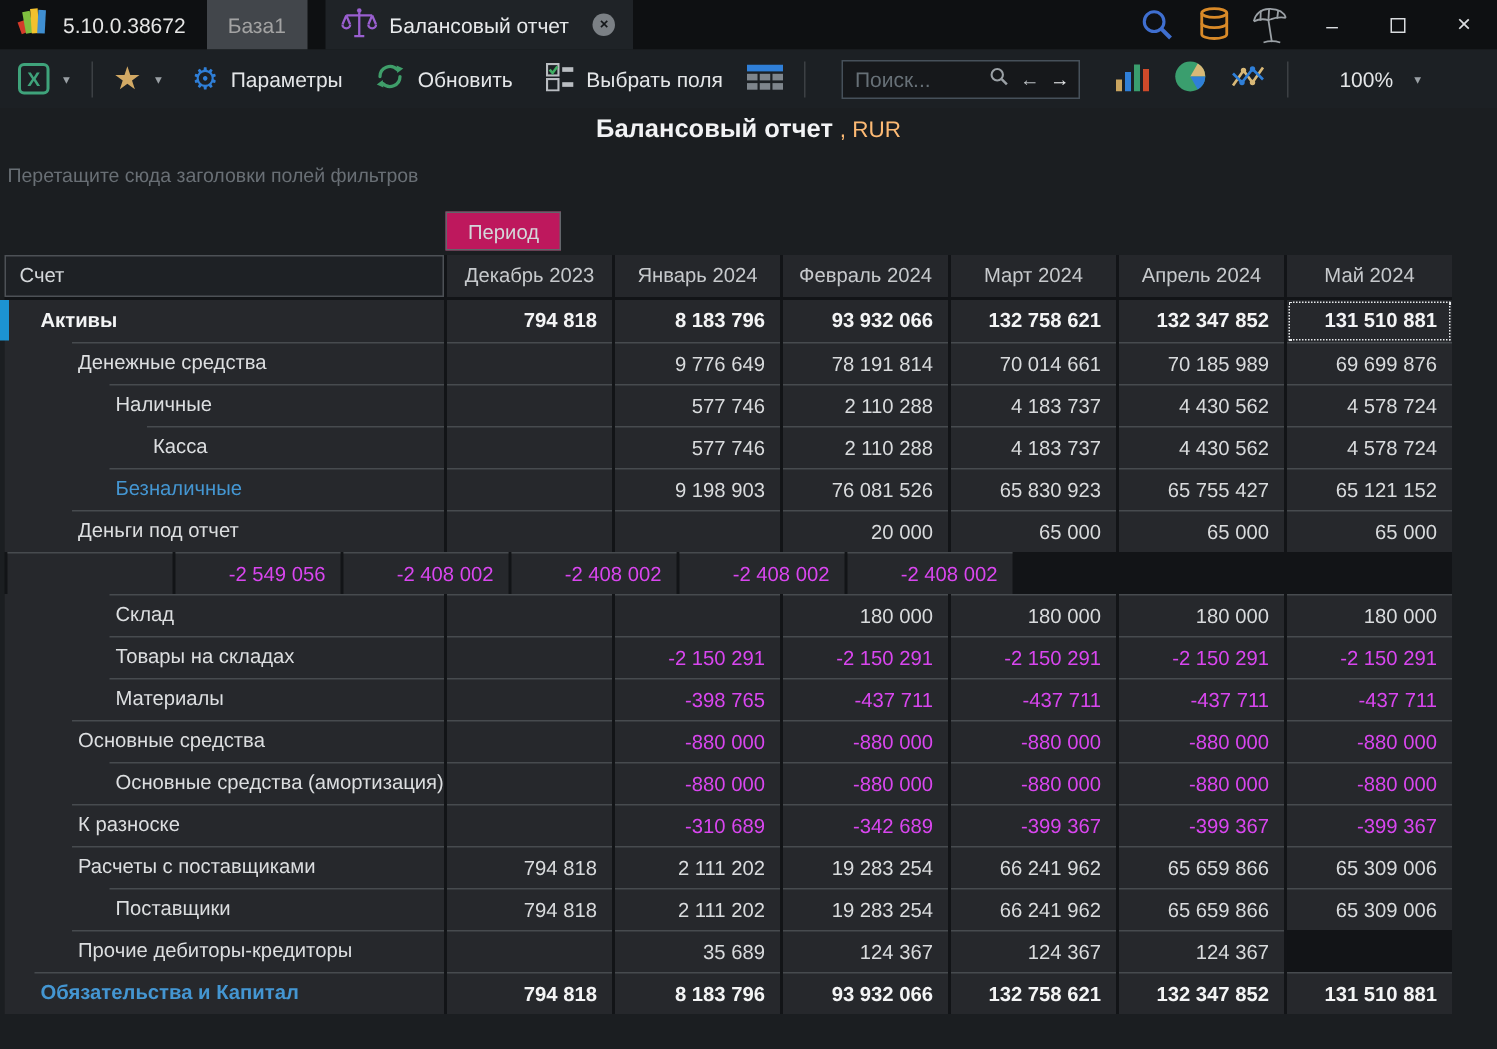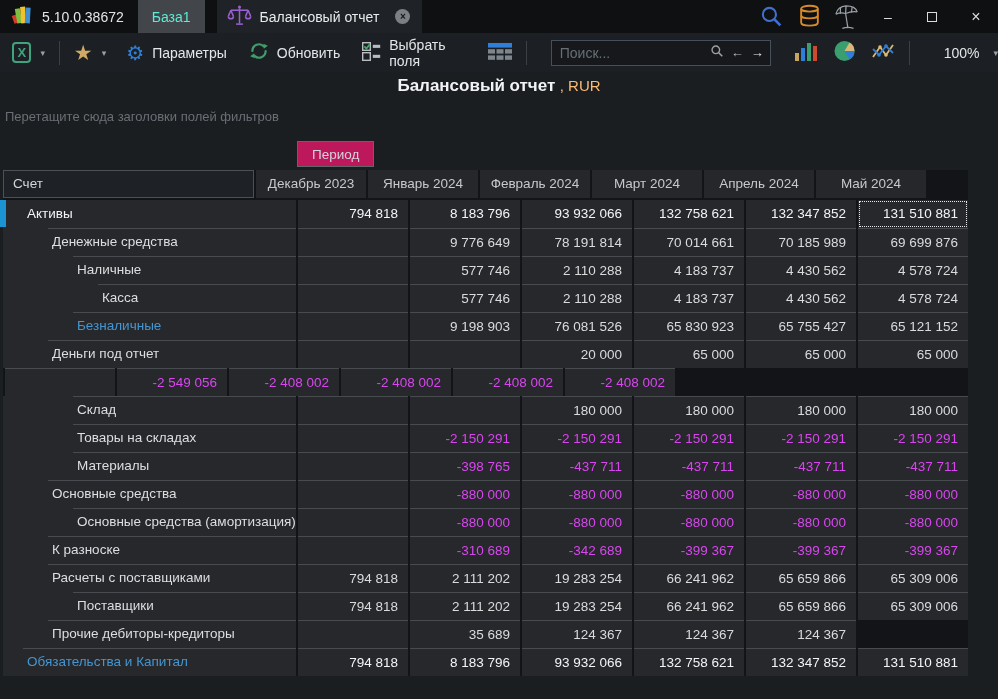--- a/index.html
+++ b/index.html
@@ -8,21 +8,21 @@
     position:relative; width:998px; height:699px; overflow:hidden;
     background:#1b1e21; font-family:"Liberation Sans", sans-serif;
     color:#dcdee0; -webkit-font-smoothing:antialiased;
   }
   
   .titlebar{ position:absolute; top:0; left:0; width:998px; height:33px;
     background:#0e1012; display:flex; align-items:center; }
   .app-logo{ margin-left:11px; }
   .version{ margin-left:9px; font-size:14px; color:#e5e5e5; }
   .base-tab{ margin-left:14px; height:33px; padding:0 14px; background:#42464b;
-    display:flex; align-items:center; font-size:14px; color:#5eead4; }
+    display:flex; align-items:center; font-size:14px; color:#a3a3a3; }
   .doc-tab{ margin-left:12px; height:33px; padding:0 12px 0 10px; background:#1f2327;
     display:flex; align-items:center; gap:8px; font-size:14px; color:#e8eaec; }
   .tab-close{ width:15px; height:15px; border-radius:50%; background:#7b8085;
     color:#14171a; font-size:10px; font-weight:bold; display:flex; align-items:center;
     justify-content:center; margin-left:8px; }
   .tb-spacer{ flex:1; }
   .tb-icon{ display:flex; align-items:center; justify-content:center; width:38px; height:33px; }
   .win-btn{ width:44px; height:33px; display:flex; align-items:center; justify-content:center;
     color:#d9dcdf; font-size:14px; }
   .max-glyph{ width:10px; height:10px; border:1.4px solid #d9dcdf; display:inline-block; }
@@ -30,53 +30,53 @@
   .toolbar{ position:absolute; top:33px; left:0; width:998px; height:39px;
     background:#1c2024; display:flex; align-items:center; font-size:14px; }
   .excel-ic{ margin-left:12px; width:21px; height:21px; border:2px solid #3fa37b; border-radius:4px;
     color:#3fa37b; font-weight:bold; font-size:13px; display:flex; align-items:center; justify-content:center; }
   .caret{ color:#9aa0a5; font-size:9px; margin-left:9px; }
   .vsep{ width:1px; height:24px; background:#3c4044; margin:0 14px; }
   .star{ color:#d2a964; font-size:21px; line-height:21px; }
   .gear{ color:#2f7fd8; font-size:20px; line-height:20px; margin-left:20px; }
   .tool-label{ margin-left:8px; color:#e4e6e8; }
   .ml22{ margin-left:22px; } .ml16{ margin-left:16px; } .ml24{ margin-left:24px; } .ml14{ margin-left:14px; }
-  .search-box{ margin-left:10px; width:220px; height:26px; background:#16181b;
+  .search-box{ margin-left:10px; width:159px; height:26px; background:#16181b;
     border:1px solid #46505a; display:flex; align-items:center; padding:0 6px 0 8px; }
   .search-box input{ flex:1; min-width:0; background:transparent; border:none; outline:none;
     color:#cfd2d5; font-size:14px; font-family:"Liberation Sans",sans-serif; }
   .search-box input::placeholder{ color:#677077; }
   .sb-arrow{ font-size:13px; color:#b9bdc0; margin-left:7px; }
   .sb-arrow.fwd{ color:#e8eaec; }
   .zoom-label{ color:#e4e6e8; margin-left:20px; }
   
   .report-header{ position:absolute; top:76px; left:0; width:998px; text-align:center; }
   .report-title{ font-size:17px; font-weight:bold; color:#f2f3f5; }
   .report-currency{ font-size:15px; color:#fdba74; }
   .filter-hint{ position:absolute; top:109px; left:5px; font-size:13px; color:#696f75; }
   
   .pivot{ position:absolute; top:141px; left:3px; width:965px; }
   .period-btn{ position:absolute; left:294px; top:0; height:26px; padding:0 14px;
     background:#be185d; border:1px solid #62666b; color:#d4d7da; font-size:13.5px;
     font-family:"Liberation Sans",sans-serif; }
   .pgrid{ position:absolute; top:29px; left:0; width:965px; background:#121417; }
   .hrow,.drow{ display:flex; height:28px; }
   .hrow{ margin-bottom:2px; }
-  .corner{ width:251px; background:#1e2125; border:1px solid #4d5156; color:#d4d7da;
+  .corner{ width:293px; background:#1e2125; border:1px solid #4d5156; color:#d4d7da;
     font-size:13.5px; line-height:26px; padding-left:9px; }
   .hcell{ width:110px; margin-left:2px; background:#25272b; color:#c6c9cc; font-size:13.5px;
     line-height:28px; text-align:center; white-space:nowrap; }
   .lcell{ width:293px; background:#26282c; font-size:13.5px; line-height:28px;
     padding-left:var(--ind,24px); position:relative; white-space:nowrap; overflow:hidden; }
   .vcell{ width:110px; margin-left:2px; background:#26282c; font-size:13.5px; line-height:28px;
     text-align:right; padding-right:10px; color:#d9dbdd; white-space:nowrap; }
   .lcell.sep::before{ content:''; position:absolute; top:0; height:1px; right:0;
     left:calc(var(--ind,24px) - 4px); background:#474b4f; }
   .vcell.sep{ border-top:1px solid #474b4f; line-height:27px; }
-  .b{ font-weight:normal; color:#f3f4f5; }
+  .b{ font-weight:bold; color:#f3f4f5; }
   .lcell.blue{ color:#4496d2; }
   .vcell.neg{ color:#d946ef; }
   .vcell.focus{ outline:1px dotted #e8eaec; outline-offset:-2px; }
   .sel-bar{ position:absolute; left:0; top:200px; width:6px; height:27px; background:#1c93d2; }
 </style>
 </head>
 <body>
 
 <div class="app">
 

